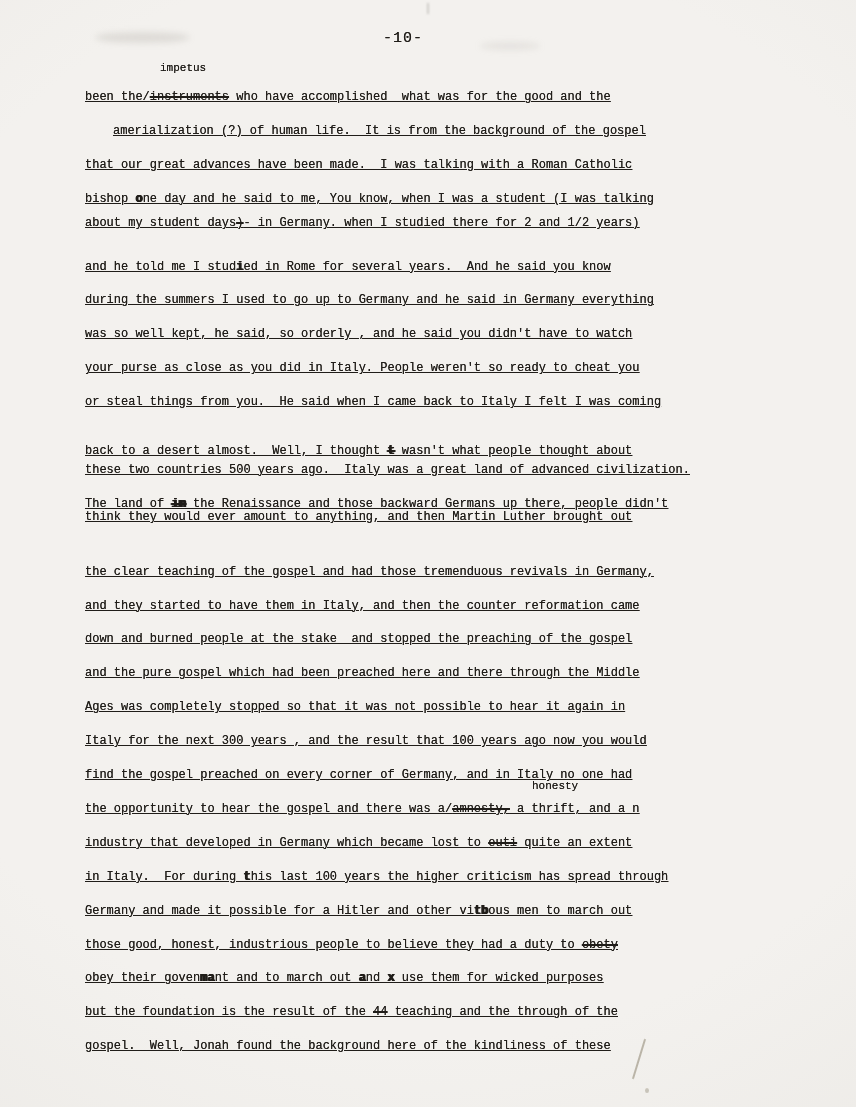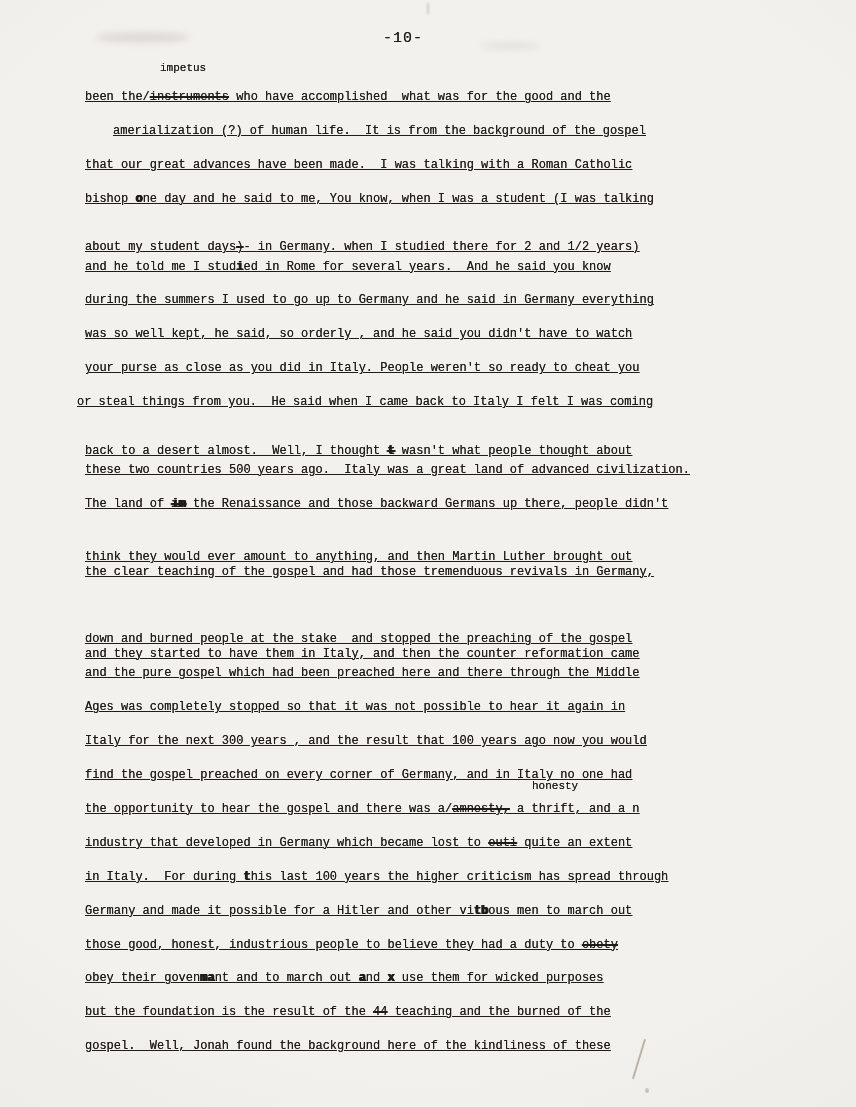--- a/index.html
+++ b/index.html
@@ -94,43 +94,43 @@
 
   <div class="insertion" style="top:62px; left:160px;">impetus</div>
 
   <div class="insertion" style="top:780px; left:532px;">honesty</div>
 
   <div>
       <div class="tline" style="top: 88px; left: 85px;"><span>been the/</span><span class="st">instruments</span><span> who have accomplished  what was for the good and the</span></div>
       <div class="tline" style="top: 121.9px; left: 85px; margin-left: 28px;"><span>amerialization (?) of human life.  It is from the background of the gospel</span></div>
       <div class="tline" style="top: 155.8px; left: 85px;"><span>that our great advances have been made.  I was talking with a Roman Catholic</span></div>
       <div class="tline" style="top: 189.7px; left: 85px;"><span>bishop </span><span class="ov">o</span><span>ne day and he said to me, You know, when I was a student (I was talking</span></div>
-      <div class="tline" style="top: 238px; left: 85px;"><span>about my student days</span><span class="st">)</span><span>- in Germany. when I studied there for 2 and 1/2 years)</span></div>
+      <div class="tline" style="top: 214px; left: 85px;"><span>about my student days</span><span class="st">)</span><span>- in Germany. when I studied there for 2 and 1/2 years)</span></div>
       <div class="tline" style="top: 257.5px; left: 85px;"><span>and he told me I stud</span><span class="ov">i</span><span>ed in Rome for several years.  And he said you know</span></div>
       <div class="tline" style="top: 291.4px; left: 85px;"><span>during the summers I used to go up to Germany and he said in Germany everything</span></div>
       <div class="tline" style="top: 325.3px; left: 85px; text-align: center;"><span>was so well kept, he said, so orderly , and he said you didn't have to watch</span></div>
       <div class="tline" style="top: 359.2px; left: 85px;"><span>your purse as close as you did in Italy. People weren't so ready to cheat you</span></div>
-      <div class="tline" style="top: 393.1px; left: 77px;"><span>or steal things from you.  He said when I came back to Italy I felt I was coming</span></div>
+      <div class="tline" style="top: 393.1px; left: 85px;"><span>or steal things from you.  He said when I came back to Italy I felt I was coming</span></div>
       <div class="tline" style="top: 442px; left: 85px;"><span>back to a desert almost.  Well, I thought </span><span class="ovst">t</span><span> wasn't what people thought about</span></div>
       <div class="tline" style="top: 460.9px; left: 85px;"><span>these two countries 500 years ago.  Italy was a great land of advanced civilization.</span></div>
       <div class="tline" style="top: 494.8px; left: 85px;"><span>The land of </span><span class="ovst">im</span><span> the Renaissance and those backward Germans up there, people didn't</span></div>
-      <div class="tline" style="top: 548px; left: 85px;"><span>think they would ever amount to anything, and then Martin Luther brought out</span></div>
+      <div class="tline" style="top: 508px; left: 85px;"><span>think they would ever amount to anything, and then Martin Luther brought out</span></div>
       <div class="tline" style="top: 562.6px; left: 85px;"><span>the clear teaching of the gospel and had those tremenduous revivals in Germany,</span></div>
-      <div class="tline" style="top: 596.5px; left: 85px; margin-top: 48px;"><span>and they started to have them in Italy, and then the counter reformation came</span></div>
+      <div class="tline" style="top: 596.5px; left: 85px;"><span>and they started to have them in Italy, and then the counter reformation came</span></div>
       <div class="tline" style="top: 630.4px; left: 85px;"><span>down and burned people at the stake  and stopped the preaching of the gospel</span></div>
       <div class="tline" style="top: 664.3px; left: 85px;"><span>and the pure gospel which had been preached here and there through the Middle</span></div>
       <div class="tline" style="top: 698.2px; left: 85px;"><span>Ages was completely stopped so that it was not possible to hear it again in</span></div>
       <div class="tline" style="top: 732.1px; left: 85px;"><span>Italy for the next 300 years , and the result that 100 years ago now you would</span></div>
       <div class="tline" style="top: 766px; left: 85px;"><span>find the gospel preached on every corner of Germany, and in Italy no one had</span></div>
       <div class="tline" style="top: 799.9px; left: 85px;"><span>the opportunity to hear the gospel and there was a/</span><span class="st">amnesty,</span><span> a thrift, and a n</span></div>
       <div class="tline" style="top: 833.8px; left: 85px;"><span>industry that developed in Germany which became lost to </span><span class="st">euti</span><span> quite an extent</span></div>
       <div class="tline" style="top: 867.7px; left: 85px;"><span>in Italy.  For during </span><span class="ov">t</span><span>his last 100 years the higher criticism has spread through</span></div>
       <div class="tline" style="top: 901.6px; left: 85px;"><span>Germany and made it possible for a Hitler and other vi</span><span class="ov">tb</span><span>ous men to march out</span></div>
       <div class="tline" style="top: 935.5px; left: 85px;"><span>those good, honest, industrious people to believe they had a duty to </span><span class="st">obety</span></div>
       <div class="tline" style="top: 969.4px; left: 85px;"><span>obey their goven</span><span class="ov">ma</span><span>nt and to march out </span><span class="ov">a</span><span>nd </span><span class="ov">x</span><span> use them for wicked purposes</span></div>
-      <div class="tline" style="top: 1003.3px; left: 85px;"><span>but the foundation is the result of the </span><span class="st">44</span><span> teaching and the burned of the</span></div>
+      <div class="tline" style="top: 1003.3px; left: 85px;"><span>but the foundation is the result of the </span><span class="st">44</span><span> teaching and the through of the</span></div>
       <div class="tline" style="top: 1037.2px; left: 85px;"><span>gospel.  Well, Jonah found the background here of the kindliness of these</span></div>
     </div>
 
   <div class="pencil-slash"></div>
   <div class="pencil-dot"></div>
 
 </div>
 
 </body></html>

